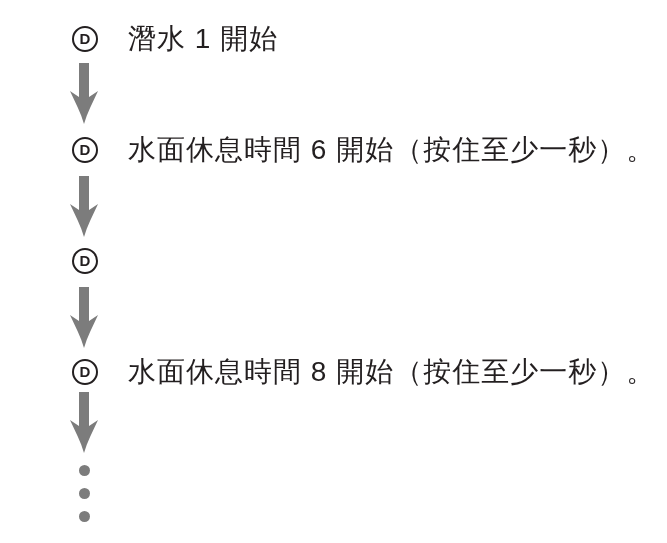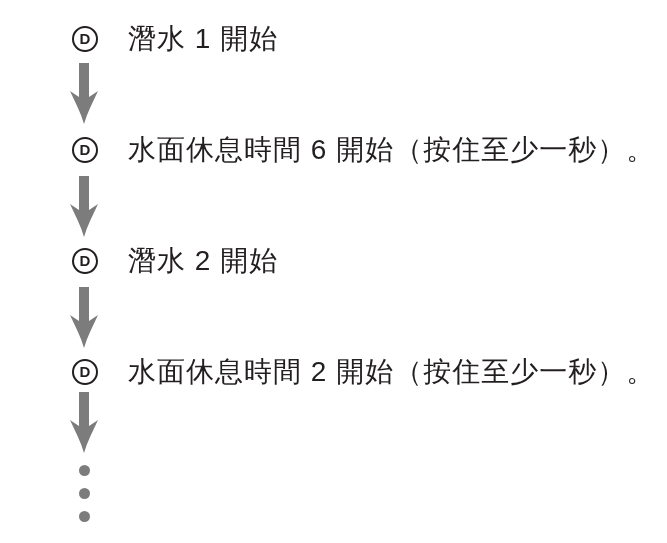--- a/index.html
+++ b/index.html
@@ -97,30 +97,29 @@
     <span class="d-circle">D</span>
     <span class="step-label">水面休息時間 6 開始（按住至少一秒）。</span>
   </div>
 
   <svg class="arrow a2" viewBox="0 0 30 62" xmlns="http://www.w3.org/2000/svg">
     <path d="M10 0 H20 V34 L29 28 C24 39 18 50 15 61 C12 50 6 39 1 28 L10 34 Z" fill="#7c7c7c"></path>
   </svg>
 
   <div class="step row3">
     <span class="d-circle">D</span>
-    <span class="step-label">潛水 2 開始</span>
   </div>
 
   <svg class="arrow a3" viewBox="0 0 30 62" xmlns="http://www.w3.org/2000/svg">
     <path d="M10 0 H20 V34 L29 28 C24 39 18 50 15 61 C12 50 6 39 1 28 L10 34 Z" fill="#7c7c7c"></path>
   </svg>
 
   <div class="step row4">
     <span class="d-circle">D</span>
-    <span class="step-label">水面休息時間 2 開始（按住至少一秒）。</span>
+    <span class="step-label">水面休息時間 8 開始（按住至少一秒）。</span>
   </div>
 
   <svg class="arrow a4" viewBox="0 0 30 62" xmlns="http://www.w3.org/2000/svg">
     <path d="M10 0 H20 V34 L29 28 C24 39 18 50 15 61 C12 50 6 39 1 28 L10 34 Z" fill="#7c7c7c"></path>
   </svg>
 
   <div class="dots">
     <div class="dot"></div>
     <div class="dot"></div>
     <div class="dot"></div>

